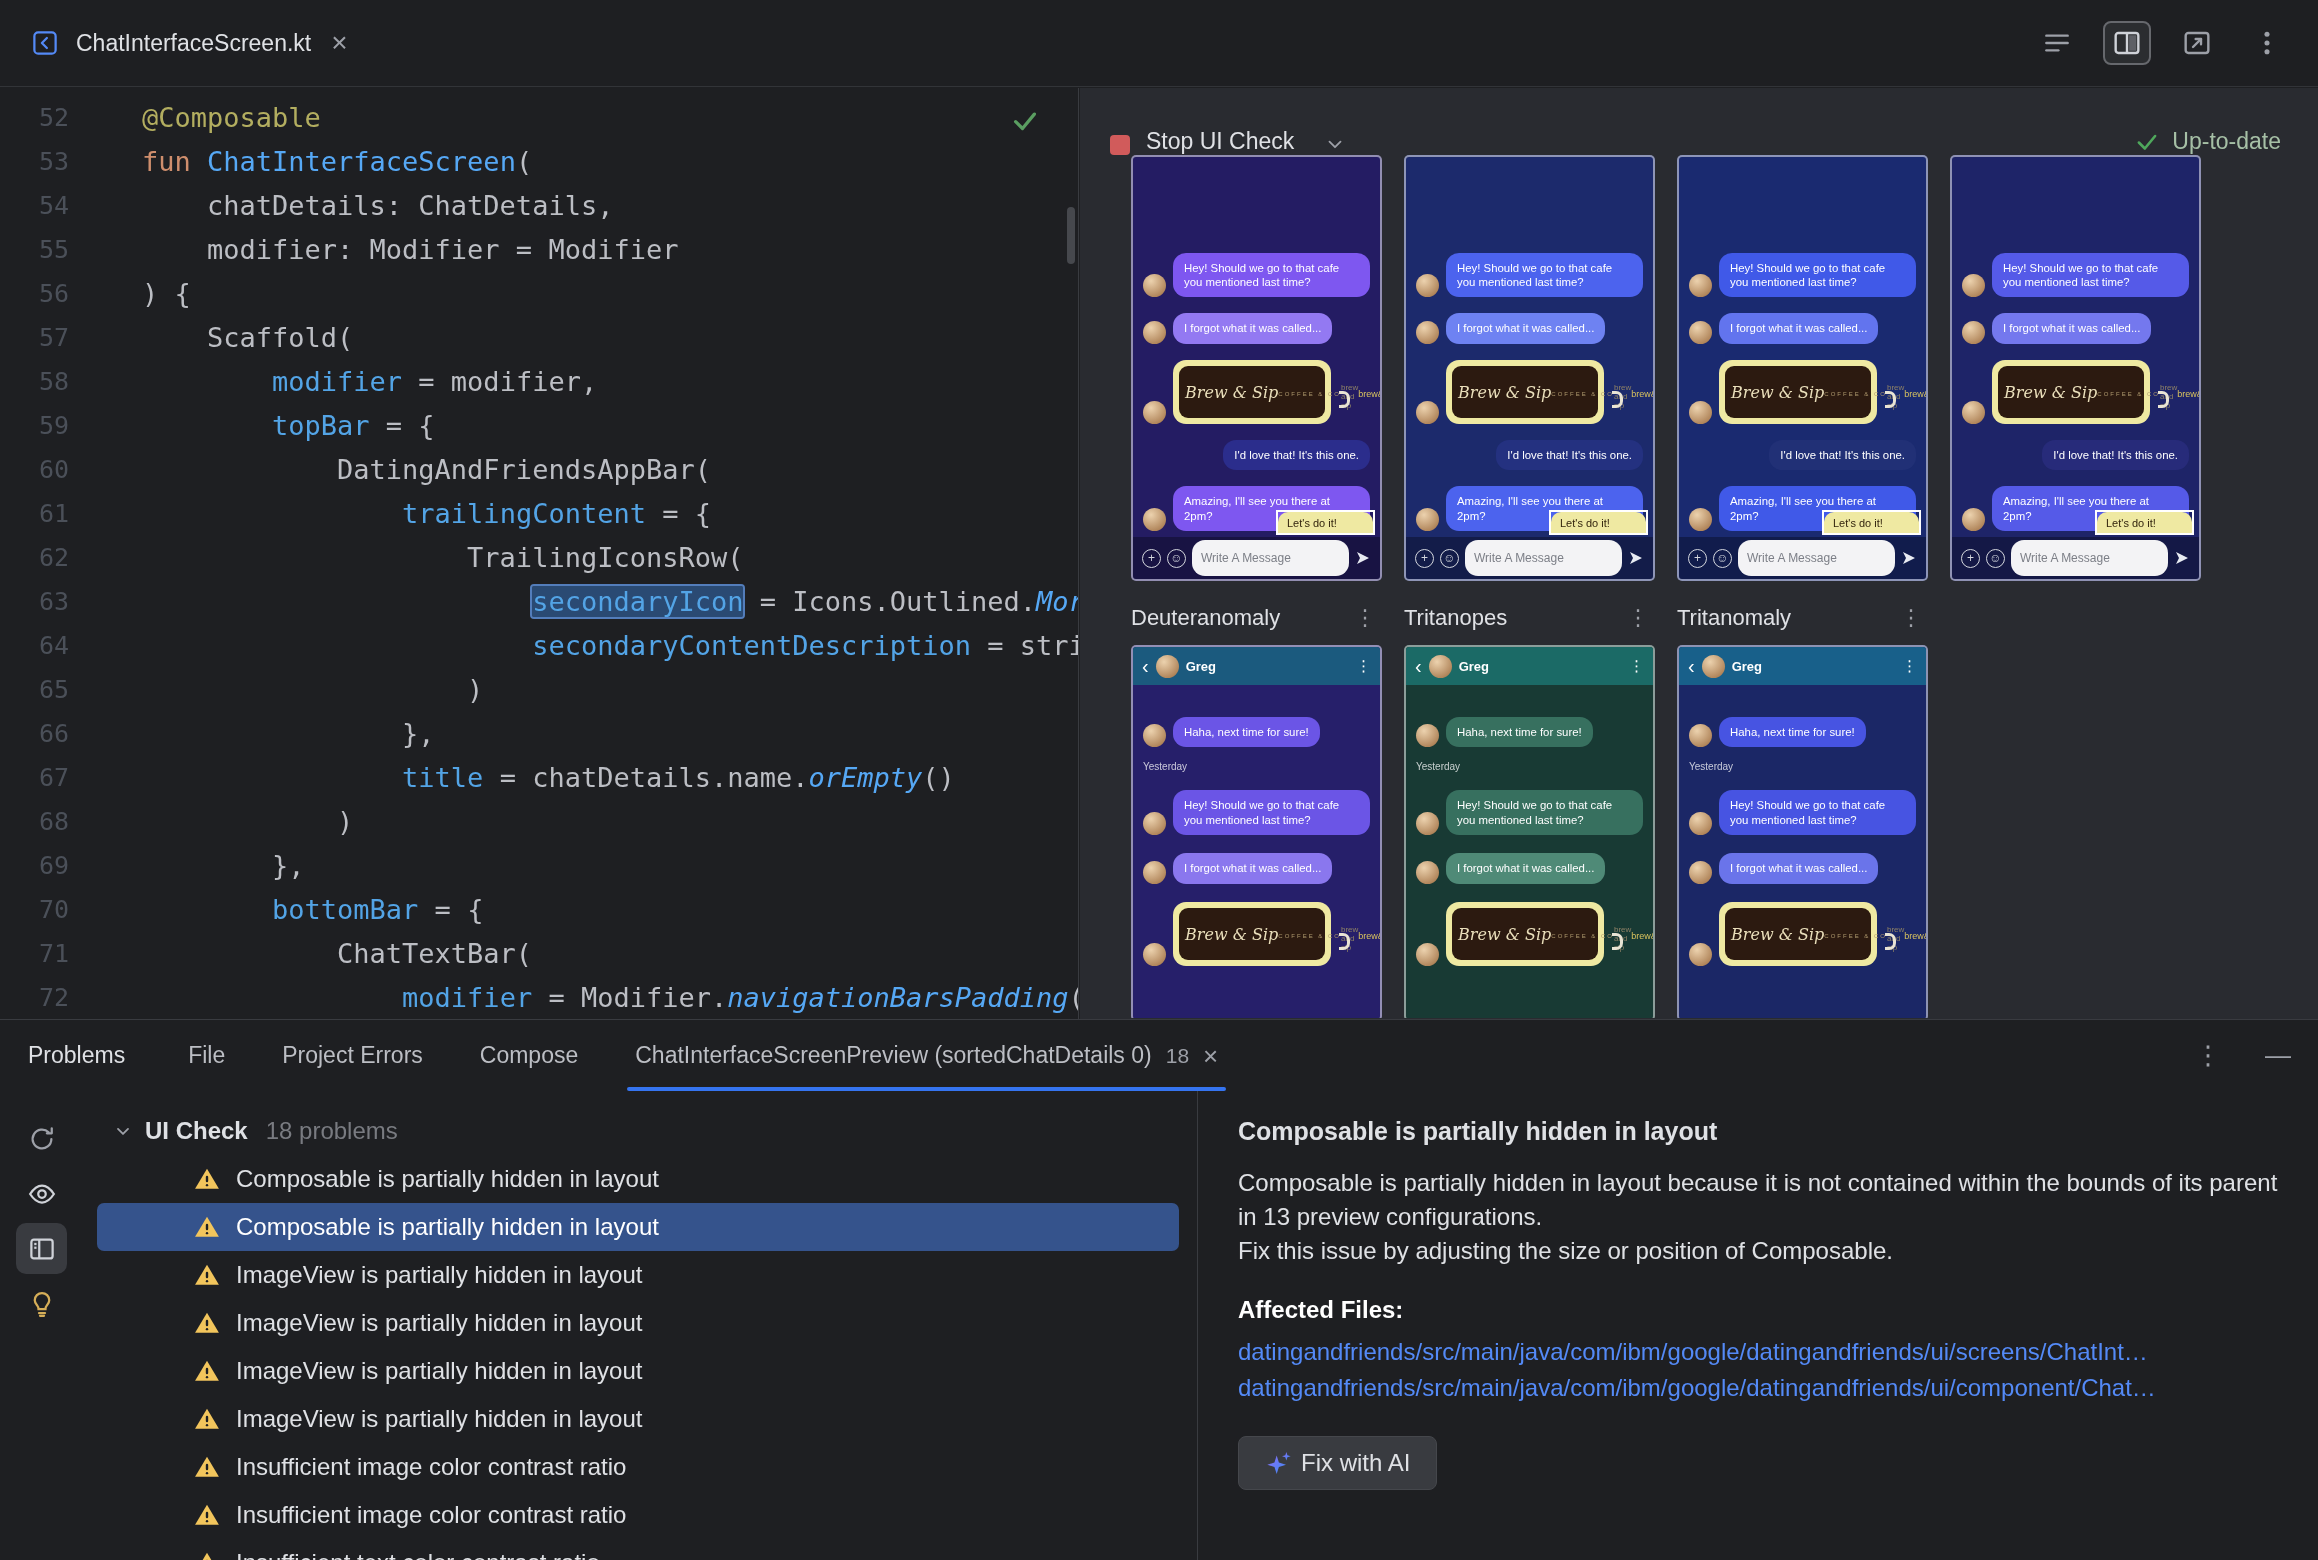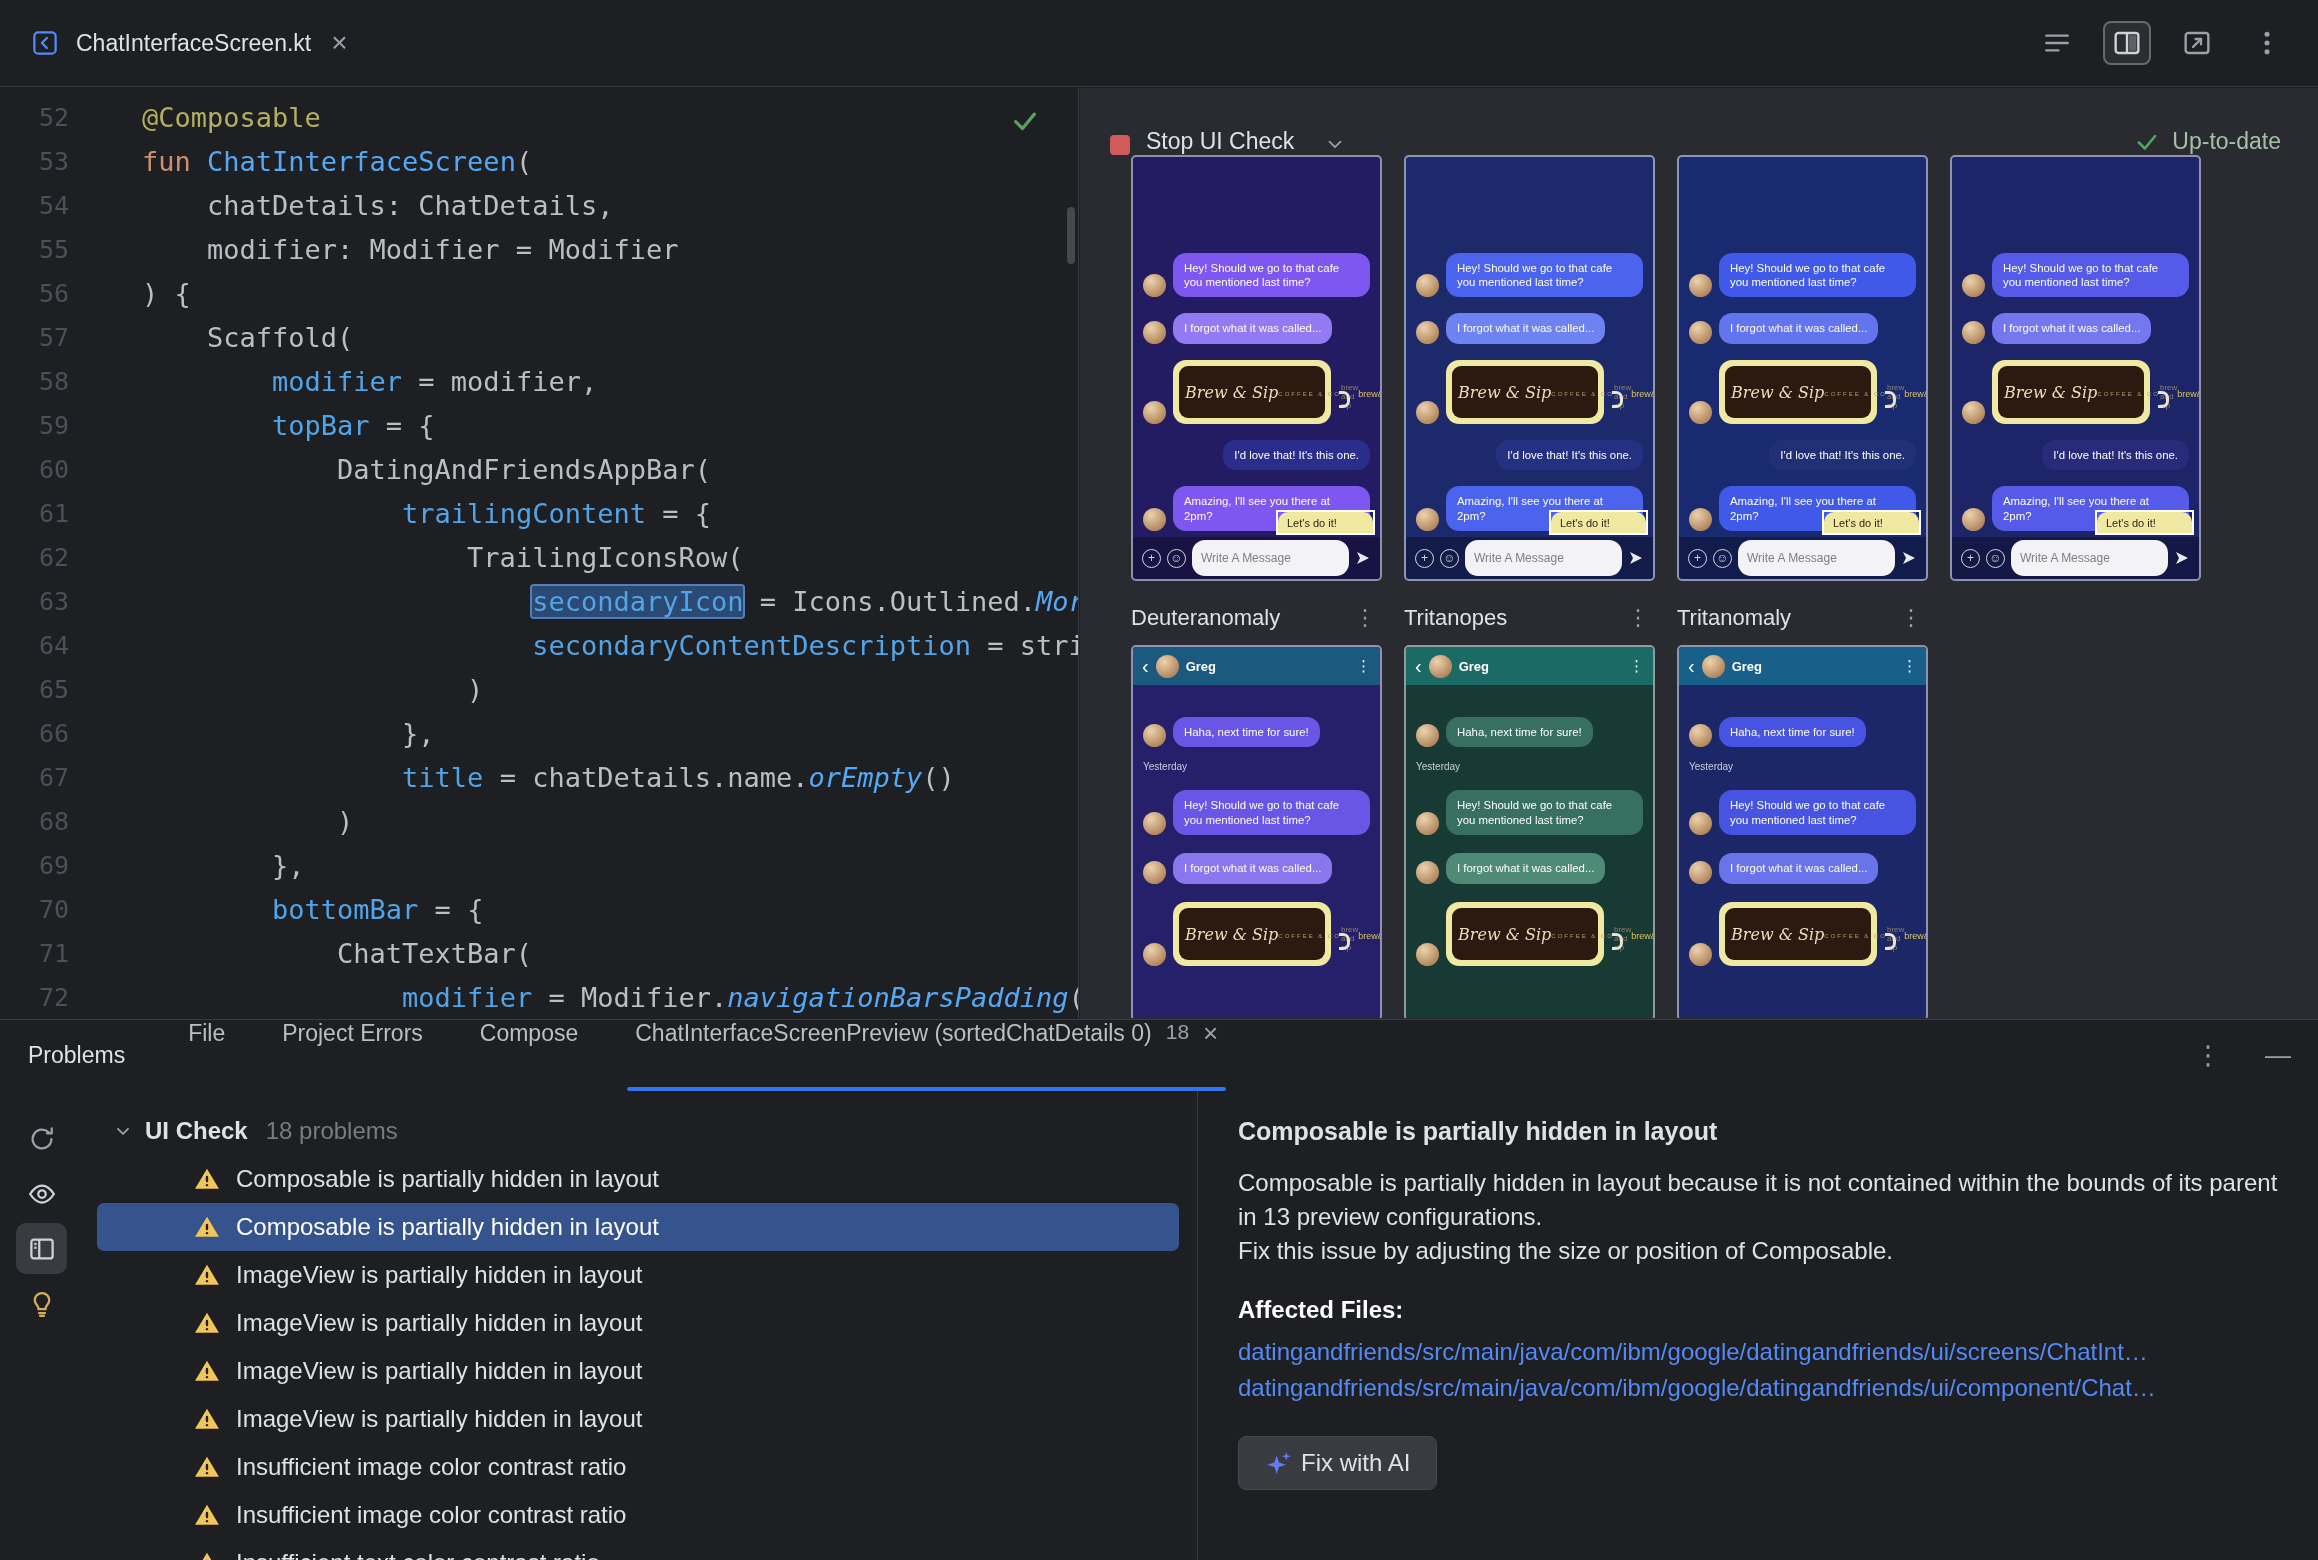--- a/index.html
+++ b/index.html
@@ -75,21 +75,21 @@
   .back{font-size:20px;line-height:1}
   .cname{font-size:13px;font-weight:bold}
   .pkebab{margin-left:auto;font-size:15px;color:#fff}
   .day{text-align:left;font-size:10px;color:rgba(255,255,255,.75);margin-top:14px}
 
   
   .problems{position:absolute;top:1019px;left:0;right:0;bottom:0;background:#1e1f22;border-top:1px solid #393b40}
   .pr-tabs{height:71px;display:flex;align-items:center;padding:0 28px}
   .pr-title{font-size:23px;font-weight:normal;color:#dfe1e5;margin-right:63px}
   .pr-tablist{display:flex;height:100%;align-items:center}
-  .pr-tab{position:relative;height:100%;display:flex;align-items:flex-start;gap:14px;margin-right:57px;font-size:23px;color:#bcbec4}
+  .pr-tab{position:relative;height:100%;display:flex;align-items:center;gap:14px;margin-right:57px;font-size:23px;color:#bcbec4}
   .pr-tab.active::after{content:"";position:absolute;left:-8px;right:-8px;bottom:0;height:4px;background:#3574f0;border-radius:2px}
   .badge{color:#9da0a8;font-size:21px}
   .tab-close{color:#9da0a8;font-size:26px;line-height:1}
   .pr-right{margin-left:auto;display:flex;gap:44px;color:#9da0a8;font-size:26px;align-items:center}
   .pr-body{display:flex;height:469px}
   .pr-left{width:1198px;flex:none;position:relative;border-right:1px solid #393b40;overflow:hidden}
   .strip{width:83px;position:absolute;left:0;top:0;bottom:0;display:flex;flex-direction:column;align-items:center;padding-top:22px;gap:4px}
   .strip-ico{width:51px;height:51px;display:flex;align-items:center;justify-content:center;border-radius:10px}
   .strip-ico.selected{background:#393b40}
   .tree{margin-left:83px;padding-top:16px}

